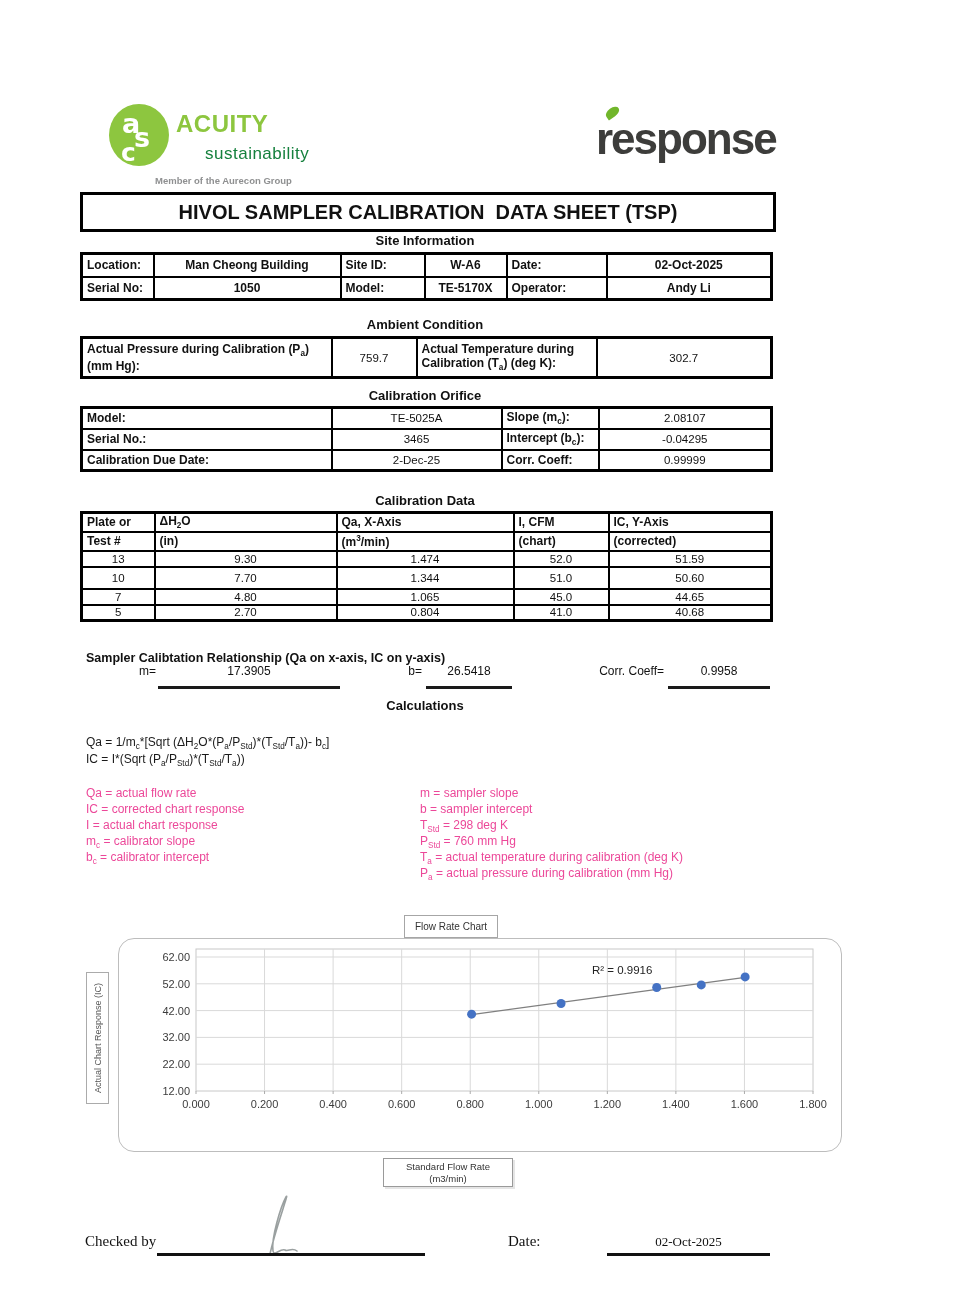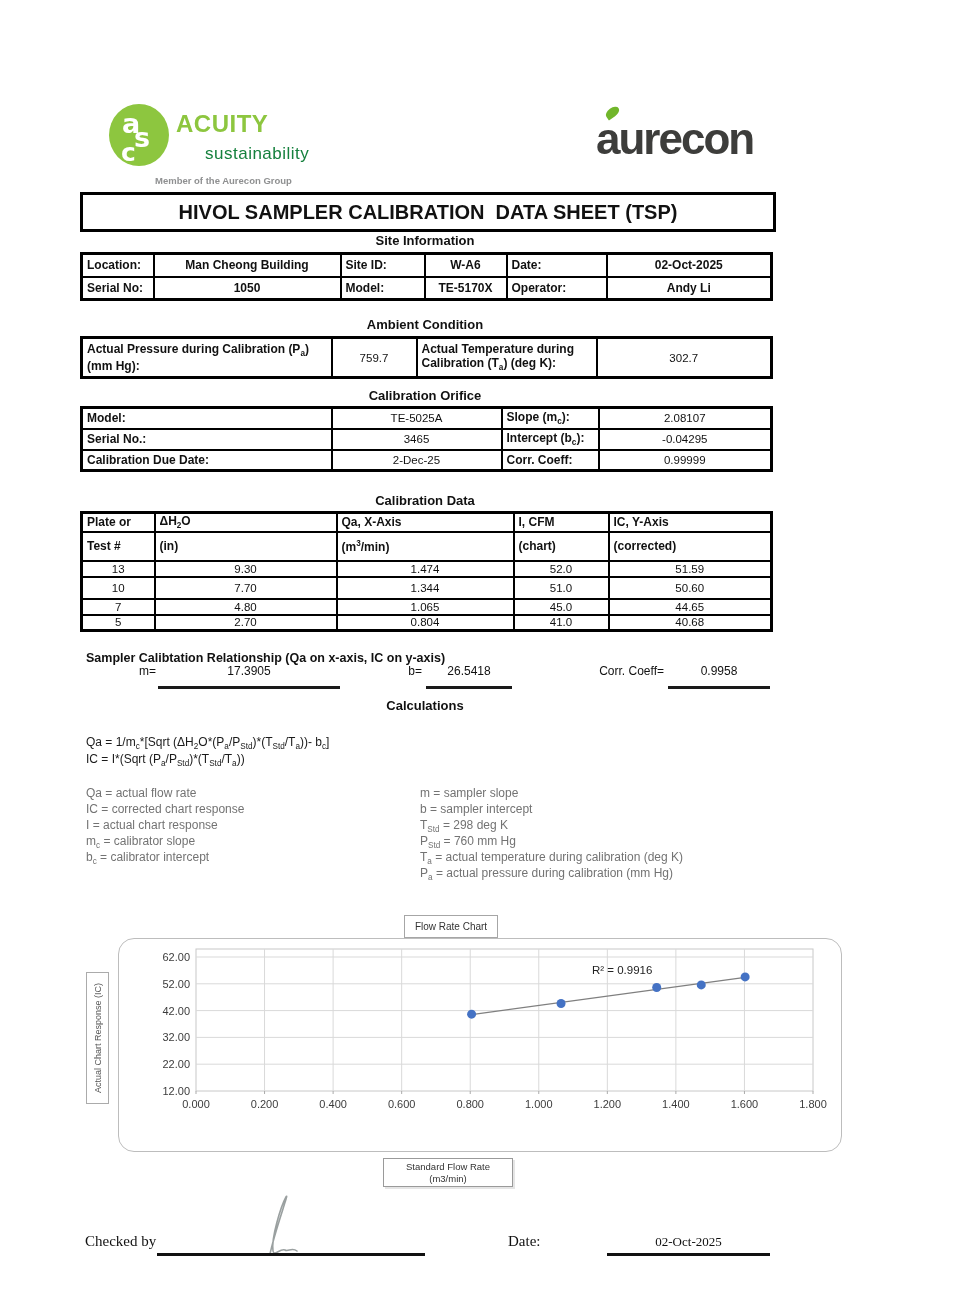--- a/index.html
+++ b/index.html
@@ -29,21 +29,21 @@
   td.lbl{font-weight:bold;font-size:12px;text-align:left;}
   td.val{font-size:11.5px;text-align:center;padding:0 2px;}
   td.valb{font-weight:bold;font-size:12px;text-align:center;}
   td.hdr{font-weight:bold;font-size:12px;}
 
   
   .uline{border-bottom:3px solid #1a1a1a;text-align:center;font-size:12px;line-height:26px;height:28px;}
   .rel-lbl{font-size:12px;line-height:26px;height:28px;}
 
   .calc-text{font-size:12px;color:#1a1a1a;}
-  .def-line{font-size:12px;color:#737373;height:16px;}
+  .def-line{font-size:12px;color:#ec4899;height:16px;}
 
   
   #chart-title-box{left:404px;top:915px;width:92px;height:21px;border:1px solid #a6a6a6;
                    display:flex;align-items:center;justify-content:center;font-size:10px;color:#333;background:#fff;}
   #chart-box{left:118px;top:938px;width:722px;height:212px;border:1.5px solid #bdbdbd;border-radius:16px;background:#fff;}
   #ylab-box{left:86px;top:972px;width:21px;height:130px;border:1px solid #ababab;background:#fff;}
   #ylab-box span{position:absolute;left:50%;top:50%;transform:translate(-50%,-50%) rotate(-90deg);
                  white-space:nowrap;font-size:9px;color:#555;}
   #xlab-box{left:383px;top:1158px;width:128px;height:27px;border:1px solid #9a9a9a;background:#fff;
             display:flex;flex-direction:column;align-items:center;justify-content:center;
@@ -67,21 +67,21 @@
       <text x="26" y="44" font-family="DejaVu Sans, sans-serif" font-size="27" font-weight="bold" fill="#ffffff">s</text>
       <text x="13" y="58" font-family="DejaVu Sans, sans-serif" font-size="25" font-weight="bold" fill="#ffffff">c</text>
     </svg>
     <div class="abs" id="acuity-name" style="left:68px;top:7px;">ACUITY</div>
     <div class="abs" id="acuity-sub" style="left:97px;top:34px;">sustainability</div>
     <div class="abs" id="acuity-tag" style="left:47px;top:72px;white-space:nowrap;">Member of the Aurecon Group</div>
   </div>
 
   <div class="abs" style="left:596px;top:104px;width:180px;height:60px;">
     <div class="abs" id="aurecon-leaf" style="left:9px;top:4px;"></div>
-    <div class="abs" id="aurecon-word" style="left:0;top:10px;">aurecon</div>
+    <div class="abs" id="aurecon-word" style="left:0;top:10px;">response</div>
   </div>
 
   <div class="abs" id="title-box">
     <span>HIVOL SAMPLER CALIBRATION  DATA SHEET (TSP)</span>
   </div>
 
   <div class="abs sec-head" style="top:233px;">Site Information</div>
   <table class="abs sheet" style="left:80px;top:252px;width:690px;">
     <colgroup>
         <col style="width:72px">
@@ -169,21 +169,21 @@
         <col style="width:163px">
       </colgroup>
     <tbody>
         <tr style="height:19px;">
       <td class="hdr">Plate or</td>
       <td class="hdr">ΔH<sub>2</sub>O</td>
       <td class="hdr">Qa, X-Axis</td>
       <td class="hdr">I, CFM</td>
       <td class="hdr">IC, Y-Axis</td>
     </tr>
-    <tr style="height:29px;">
+    <tr style="height:19px;">
       <td class="hdr">Test #</td>
       <td class="hdr">(in)</td>
       <td class="hdr">(m<sup>3</sup>/min)</td>
       <td class="hdr">(chart)</td>
       <td class="hdr">(corrected)</td>
     </tr>
     <tr style="height:16px;">
       <td class="val">13</td>
       <td class="val">9.30</td>
       <td class="val">1.474</td>

